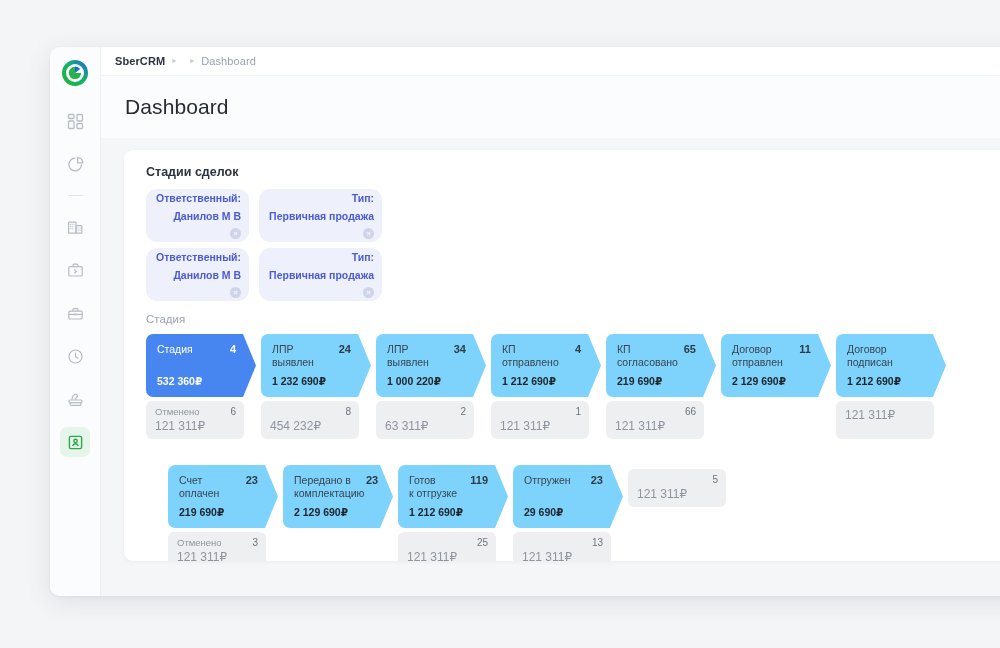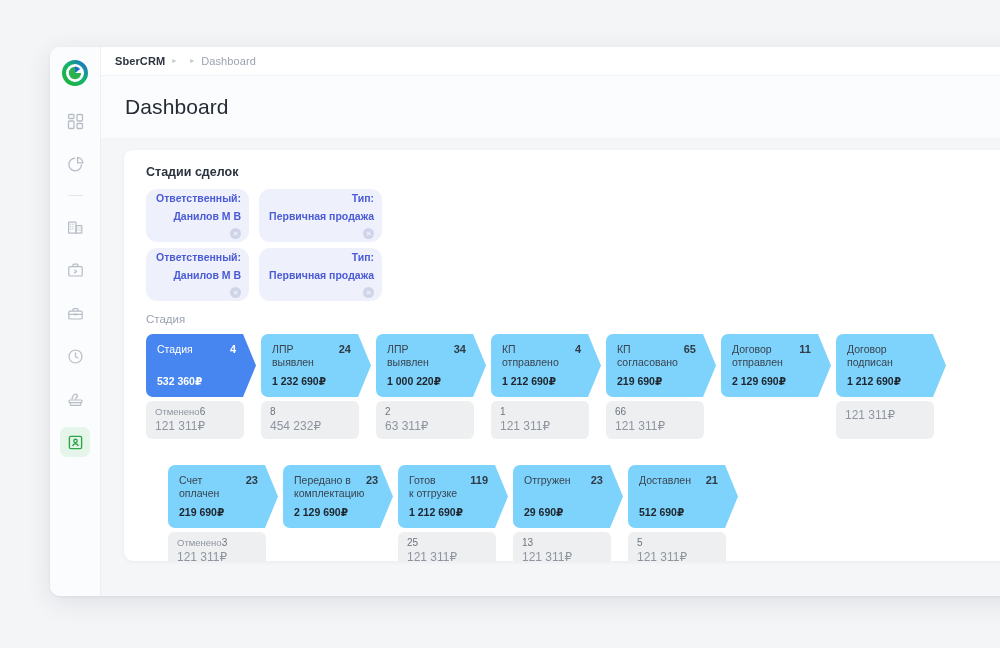--- a/index.html
+++ b/index.html
@@ -230,20 +230,21 @@
     height: 38px;
     width: 98px;
     background: #eeeff1;
     border-radius: 6px;
     padding: 5px 8px 0 9px;
     position: relative;
   }
   .sub-card.empty { visibility: hidden; }
   .sub-top {
     display: flex;
+    justify-content: space-between;
     align-items: baseline;
   }
   .sub-name {
     font-size: 9.5px;
     color: #8e959f;
     white-space: nowrap;
   }
   .sub-count {
     font-size: 10px;
     color: #6d747d;
@@ -567,27 +568,20 @@
               </div>
               <div class="sub-card">
                 <div class="sub-top">
                   <div class="sub-name"></div>
                   <div class="sub-count">13</div>
                 </div>
                 <div class="sub-sum">121 311₽</div>
               </div>
             </div>
             <div class="stage-col">
-              <div class="stage-card">
-                <div class="stage-top">
-                  <div class="stage-name">Доставлен</div>
-                  <div class="stage-count">21</div>
-                </div>
-                <div class="stage-sum">512 690₽</div>
-              </div>
               <div class="sub-card">
                 <div class="sub-top">
                   <div class="sub-name"></div>
                   <div class="sub-count">5</div>
                 </div>
                 <div class="sub-sum">121 311₽</div>
               </div>
             </div>
           </div>
 

